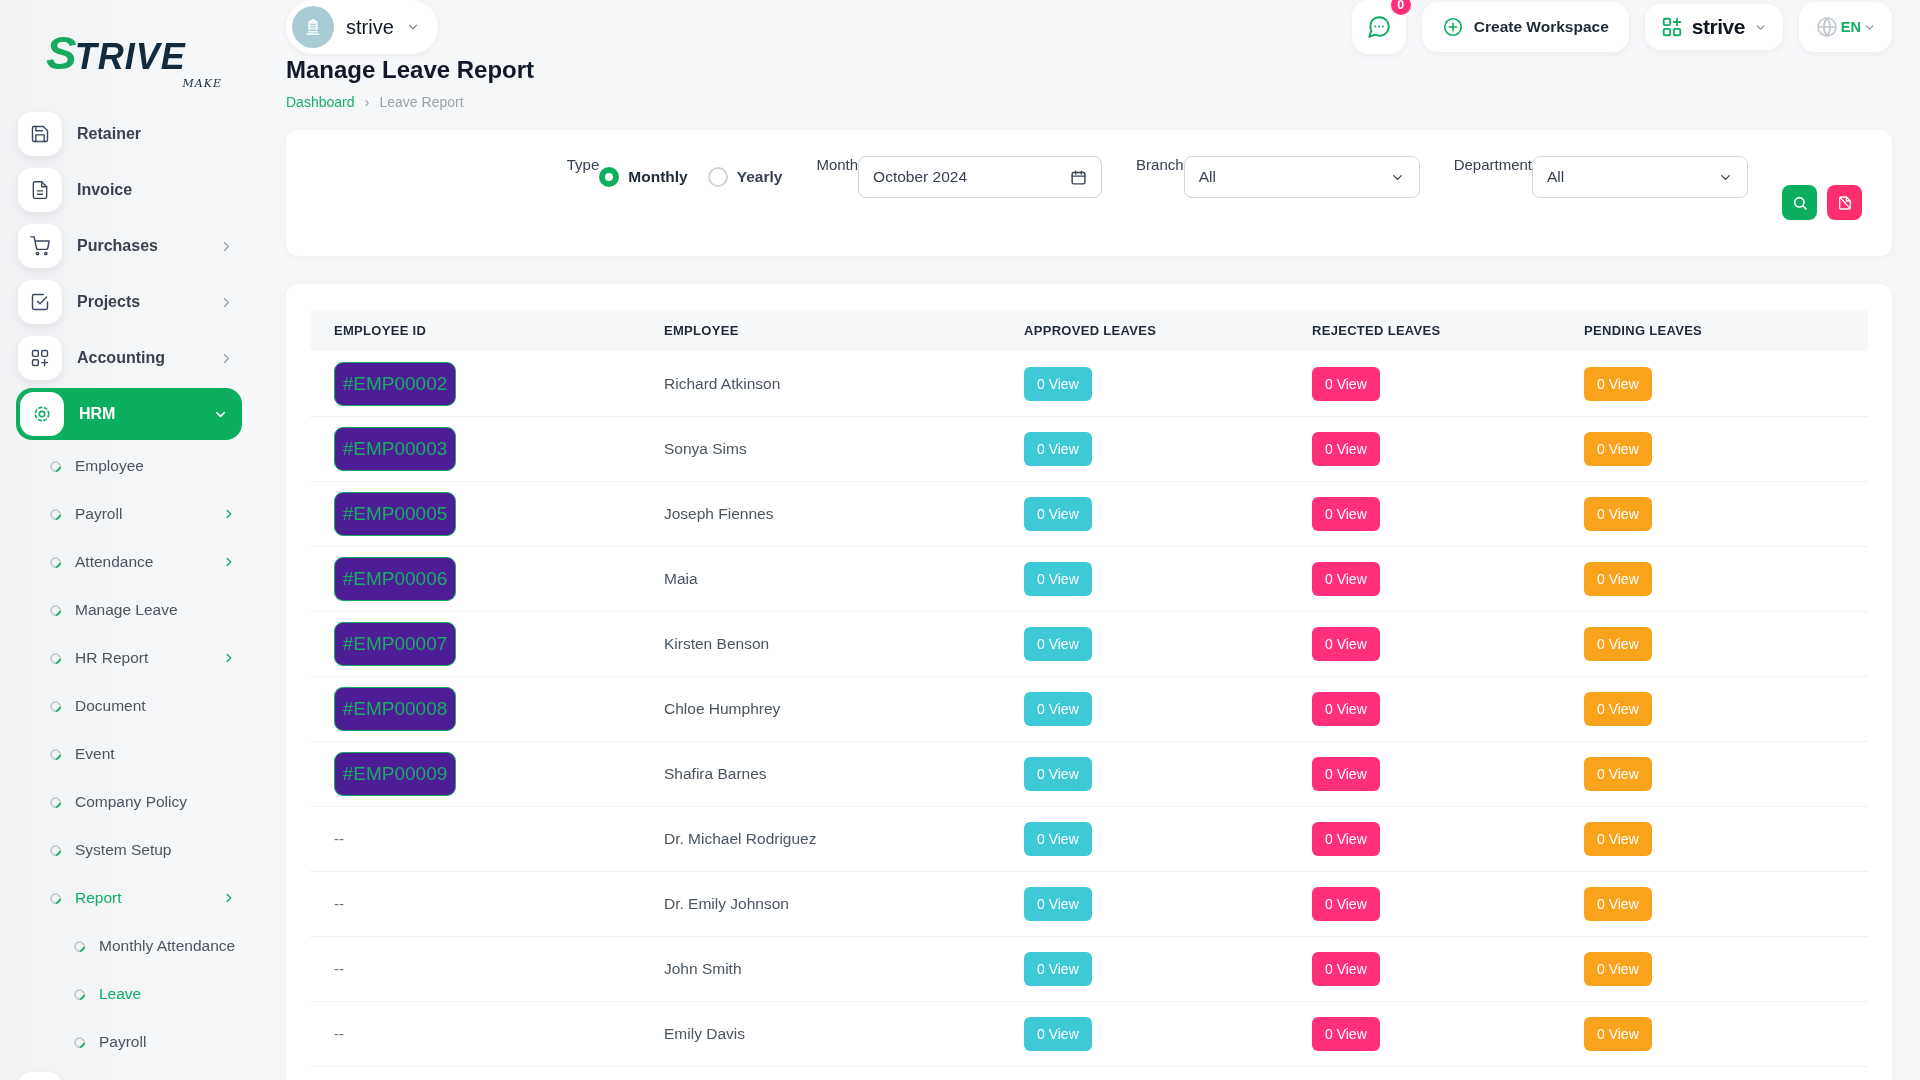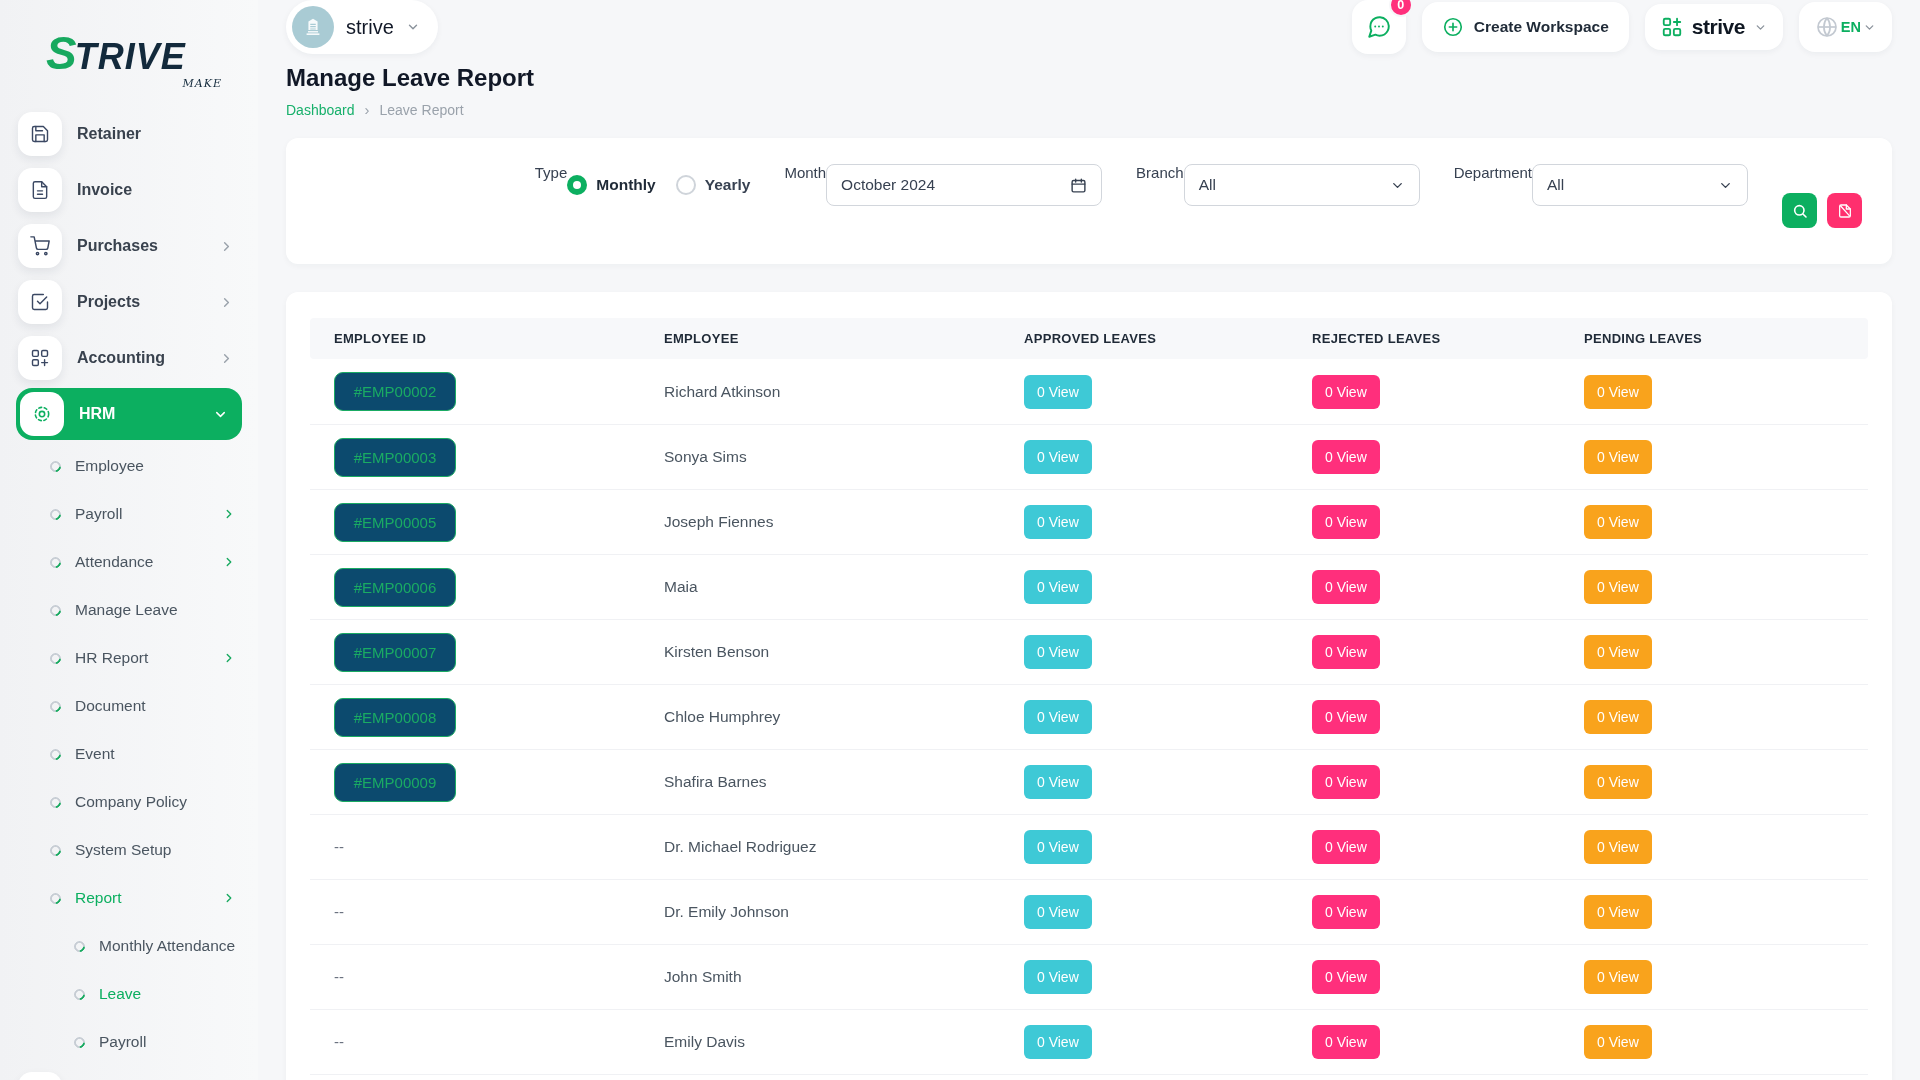--- a/index.html
+++ b/index.html
@@ -48,61 +48,61 @@
   .chat-badge { position:absolute; top:-7px; right:-7px; min-width:24px; height:24px; border-radius:50%;
                 background:#ff2f7c; color:#fff; font-size:12.5px; font-weight:700; display:flex;
                 align-items:center; justify-content:center; border:2px solid #f6f7f9; }
   .create-btn { padding:14px 20px; gap:10px; font-size:15.5px; font-weight:600; color:#1f2a37; }
   .brand-pill { padding:11px 16px; gap:9px; }
   .brand-name { font-size:21px; font-weight:700; color:#0f1722; letter-spacing:-.5px; }
   .lang-pill { padding:13px 16px; gap:2px; }
   .lang-code { font-size:14.5px; font-weight:700; color:#0caf60; }
 
   
-  .page-title { font-size:24px; font-weight:700; color:#111827; margin-top:10px; }
+  .page-title { font-size:24px; font-weight:700; color:#111827; margin-top:2px; }
   .breadcrumb { margin-top:9px; font-size:14px; display:flex; align-items:center; gap:10px; }
   .bc-home { color:#17b06b; cursor:pointer; }
   .bc-sep { color:#9aa2ab; font-size:15px; }
   .bc-current { color:#9aa2ab; }
 
   
   .filter-card { margin-top:20px; background:#fff; border-radius:12px; box-shadow:0 2px 6px rgba(25,39,62,.04);
                  padding:26px 30px 30px 30px; display:flex; justify-content:flex-end; gap:34px; min-height:126px; }
   .fgroup { display:flex; flex-direction:row; }
   .flabel { font-size:15px; color:#374151; margin-bottom:13px; }
   .radio-row { display:flex; align-items:center; gap:20px; height:42px; }
   .radio-opt { display:flex; align-items:center; gap:9px; cursor:pointer; }
   .radio { width:20px; height:20px; border-radius:50%; border:2px solid #cfd4da; background:#fff; position:relative; }
   .radio.checked { border:none; background:#0caf60; }
   .radio.checked::after { content:""; position:absolute; left:6px; top:6px; width:8px; height:8px; border-radius:50%; background:#fff; }
   .radio-lbl { font-size:15.5px; color:#1f2a37; font-weight:700; }
   .radio-opt.off .radio-lbl { font-weight:600; color:#374151; }
   .control { height:42px; border:1px solid #d2d6dc; border-radius:8px; background:#fff; display:flex;
              align-items:center; padding:0 14px; font-size:15.5px; color:#374151; justify-content:space-between; cursor:pointer; }
-  .month-input { width:276px; }
+  .month-input { width:244px; }
   .branch-select { width:236px; }
   .dept-select { width:216px; }
   .fbuttons { flex-direction:row; gap:10px; margin-top:29px; }
   .sq-btn { width:35px; height:35px; border-radius:8px; border:none; display:flex; align-items:center;
             justify-content:center; cursor:pointer; }
   .search-btn { background:#0caf60; }
   .reset-btn { background:#ff2f6e; }
 
   
   .table-card { margin-top:28px; background:#fff; border-radius:12px; box-shadow:0 2px 6px rgba(25,39,62,.04);
                 padding:26px 24px; height:860px; }
   .tgrid { display:grid; grid-template-columns:330px 360px 288px 272px 1fr; }
   .thead { background:#f7f8fa; border-radius:4px; }
   .thead .th { padding:13px 0 13px 24px; font-size:13px; font-weight:700; color:#1f2a37;
                letter-spacing:.3px; text-transform:uppercase; }
   .trow { height:65px; align-items:center; border-top:1px solid #f0f1f4; }
   .trow:first-of-type { border-top:none; }
   .td { padding-left:24px; }
   .emp-id-btn { display:inline-block; width:122px; text-align:center; padding:10px 0; border:1px solid #1aab63;
-                color:#1aab63; border-radius:9px; font-size:15px; background:#0c4a6e; cursor:pointer;
+                color:#1aab63; border-radius:9px; font-size:19px; background:#4c1d95; cursor:pointer;
                 font-family:"Liberation Sans", sans-serif; }
   .emp-id-none { color:#6b7280; font-size:15px; }
   .emp-name { color:#4a5560; font-size:15.5px; }
   .badge { display:inline-block; padding:9px 13px; border-radius:6px; color:#fff; font-size:14px; cursor:pointer; }
   .badge.approved { background:#3ec9d6; }
   .badge.rejected { background:#ff2f7c; }
   .badge.pending  { background:#f9a31c; }
 
   svg { display:block; }
 </style>

